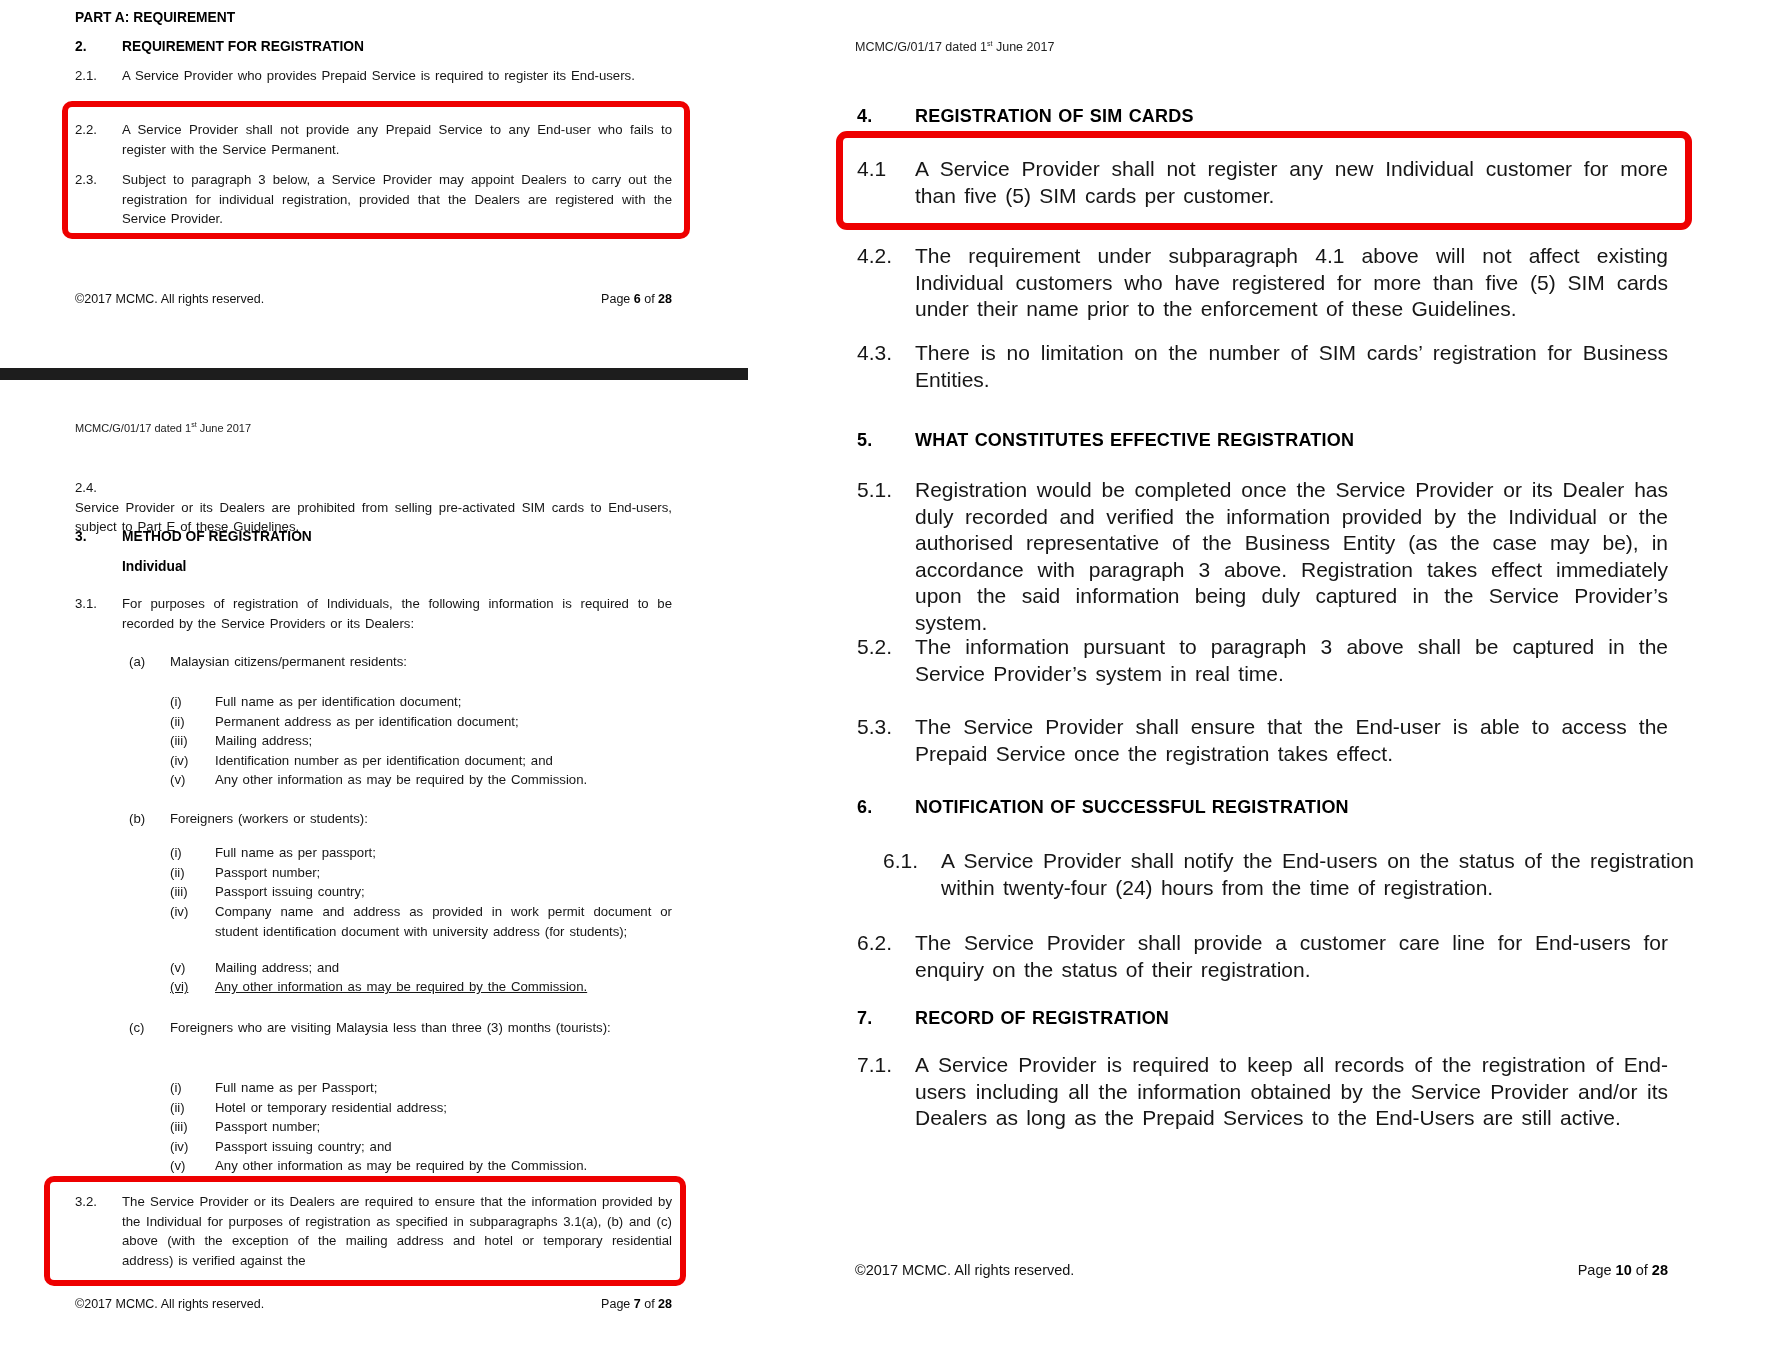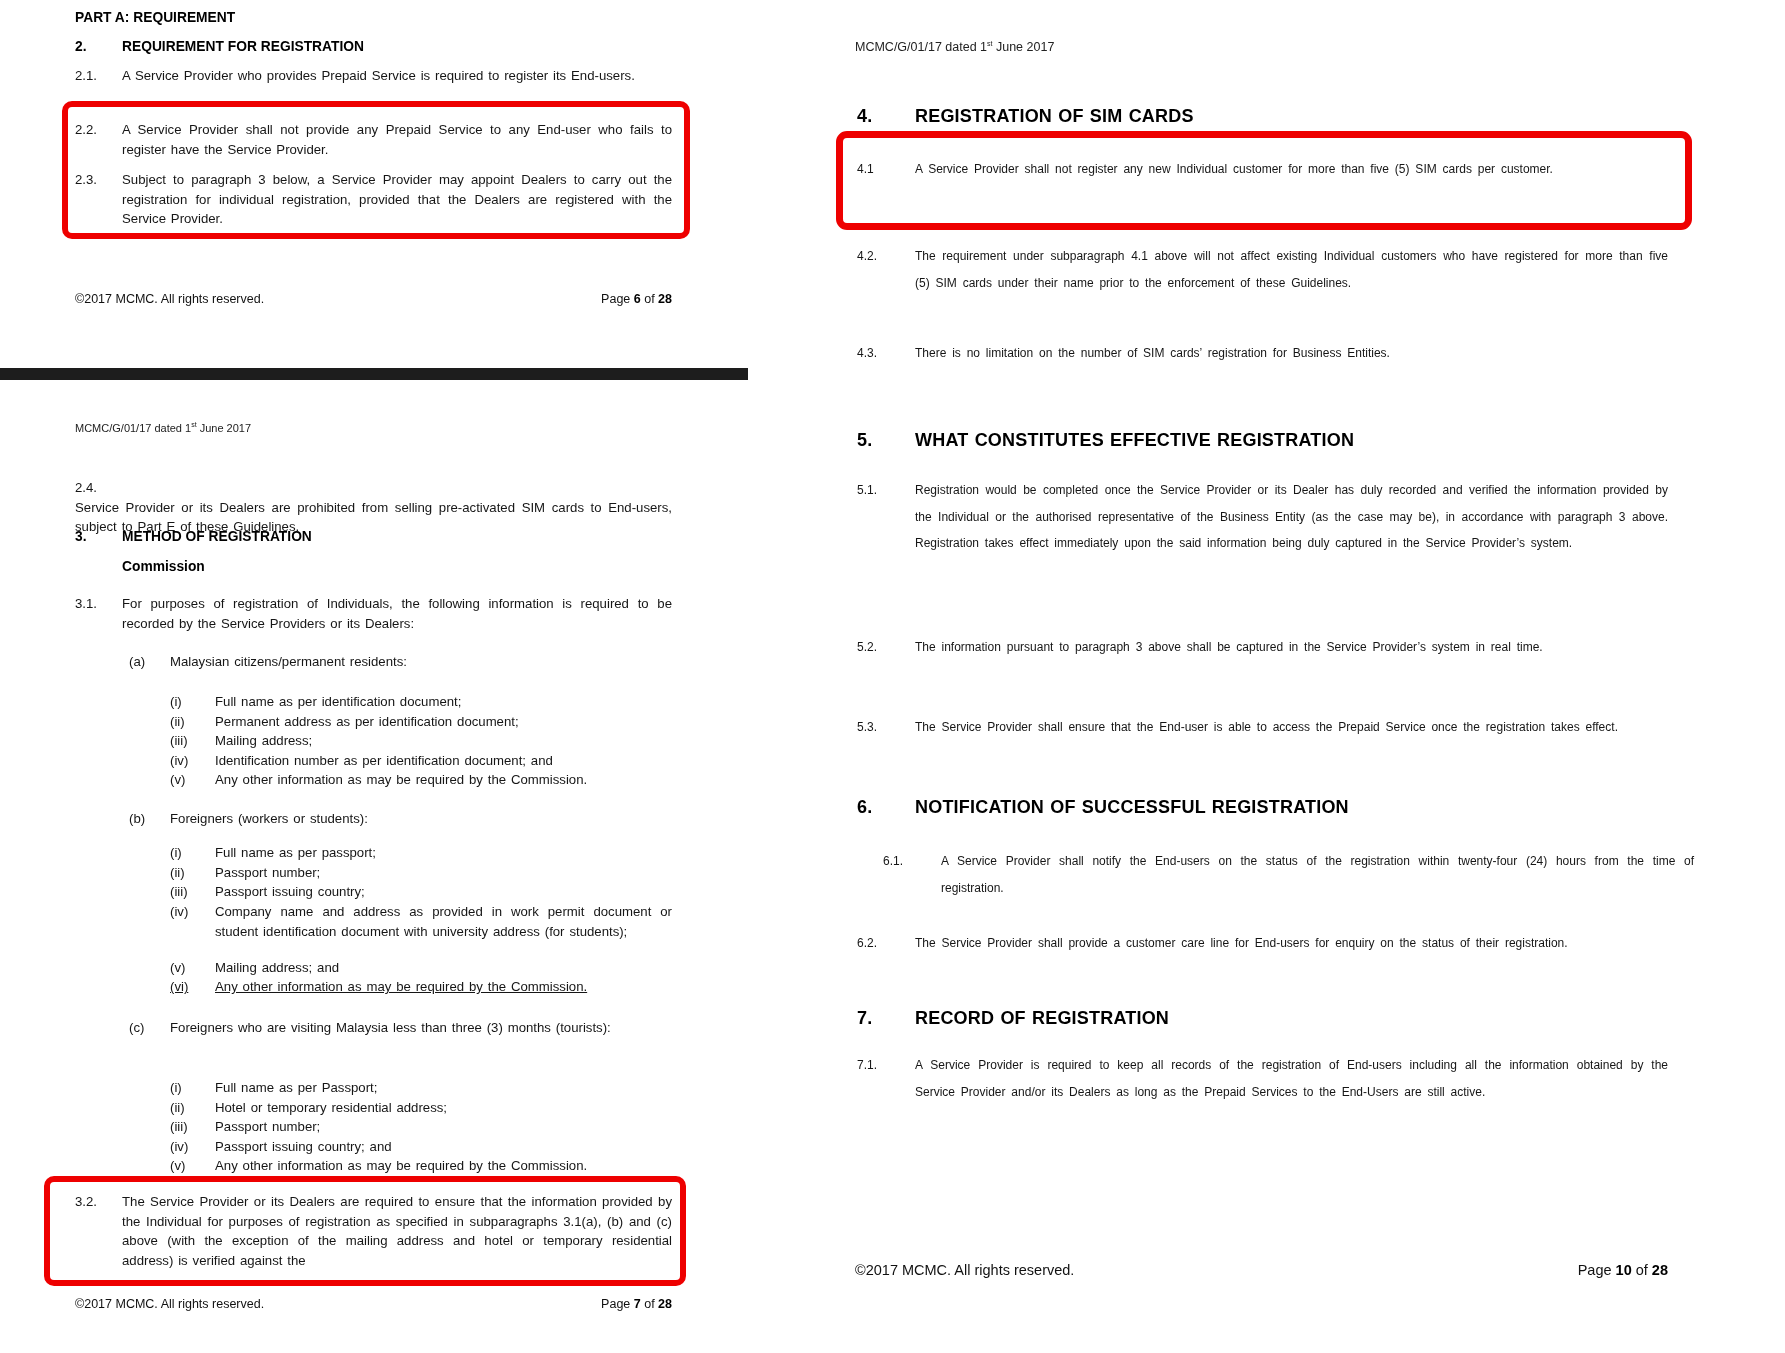--- a/index.html
+++ b/index.html
@@ -18,21 +18,21 @@
   .rowA .n{flex:none;width:41px;}
   .rowA .t{flex:1;text-align:justify;}
   .rowI{display:flex;}
   .rowI .n{flex:none;width:45px;}
   .rowI .t{flex:1;text-align:justify;}
   .hdr7{font-size:11px;color:#222;}
   .hdr7 sup,.hdrR sup{font-size:7px;vertical-align:super;}
   .ftrL{display:flex;justify-content:space-between;font-size:12.5px;color:#111;}
   .ftrL b,.ftrR b{font-weight:bold;color:#000;}
   
-  .pR{font-size:12px;line-height:26.5px;word-spacing:2.5px;}
+  .pR{font-size:21px;line-height:26.5px;word-spacing:2.5px;}
   .headR{font-size:18px;font-weight:bold;color:#000;letter-spacing:.2px;word-spacing:1px;}
   .rowR{display:flex;}
   .rowR .n{flex:none;width:58px;}
   .rowR .t{flex:1;text-align:justify;}
   .hdrR{font-size:12.5px;color:#222;}
   .ftrR{display:flex;justify-content:space-between;font-size:14.5px;color:#111;}
   
   .hibox{position:absolute;border:6px solid #ee0000;border-radius:10px;background:transparent;}
   .hibox.big{border-width:7px;border-radius:11px;}
   .bar{position:absolute;background:#1d1d1d;}
@@ -49,21 +49,21 @@
 
 <div class="abs rowL pL" style="left:75px;top:66px;width:597px;">
   <span class="n">2.1.</span>
   <span class="t">A Service Provider who provides Prepaid Service is required to register its End-users.</span>
 </div>
 
 <div class="hibox" style="left:62px;top:101px;width:616px;height:126px;"></div>
 
 <div class="abs rowL pL" style="left:75px;top:120px;width:597px;">
   <span class="n">2.2.</span>
-  <span class="t">A Service Provider shall not provide any Prepaid Service to any End-user who fails to register have the Service Provider.</span>
+  <span class="t">A Service Provider shall not provide any Prepaid Service to any End-user who fails to register with the Service Permanent.</span>
 </div>
 
 <div class="abs rowL pL" style="left:75px;top:170px;width:597px;">
   <span class="n">2.3.</span>
   <span class="t">Subject to paragraph 3 below, a Service Provider may appoint Dealers to carry out the registration for individual registration, provided that the Dealers are registered with the Service Provider.</span>
 </div>
 
 <div class="abs ftrL" style="left:75px;top:292px;width:597px;">
   <span>©2017 MCMC. All rights reserved.</span>
   <span><span>Page </span><b>6</b><span> of </span><b>28</b></span>
@@ -78,21 +78,21 @@
 <div class="abs rowL pL" style="left:75px;top:478px;width:597px;flex-direction:column;">
   <span class="n">2.4.</span>
   <span class="t">Service Provider or its Dealers are prohibited from selling pre-activated SIM cards to End-users, subject to Part E of these Guidelines.</span>
 </div>
 
 <div class="abs rowL headL" style="left:75px;top:529px;width:597px;">
   <span class="n">3.</span>
   <span>METHOD OF REGISTRATION</span>
 </div>
 
-<div class="abs headL" style="left:122px;top:559px;">Commission</div>
+<div class="abs headL" style="left:122px;top:559px;">Individual</div>
 
 <div class="abs rowL pL" style="left:75px;top:594px;width:597px;">
   <span class="n">3.1.</span>
   <span class="t">For purposes of registration of Individuals, the following information is required to be recorded by the Service Providers or its Dealers:</span>
 </div>
 
 <div class="abs rowA pL" style="left:129px;top:652px;width:543px;">
   <span class="n">(a)</span>
   <span class="t">Malaysian citizens/permanent residents:</span>
 </div>

